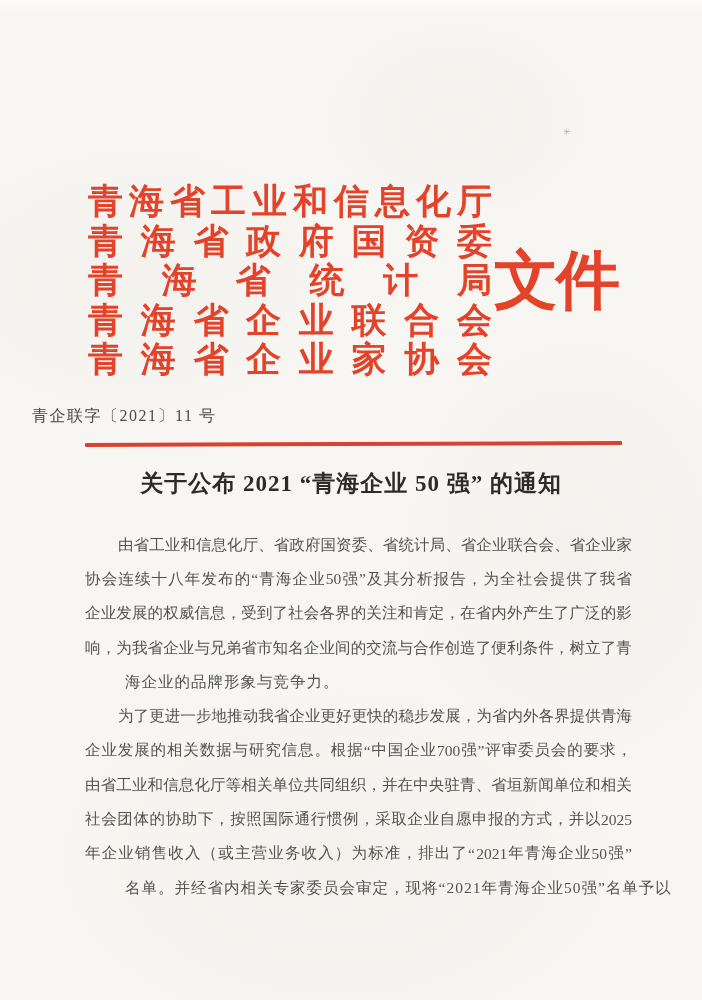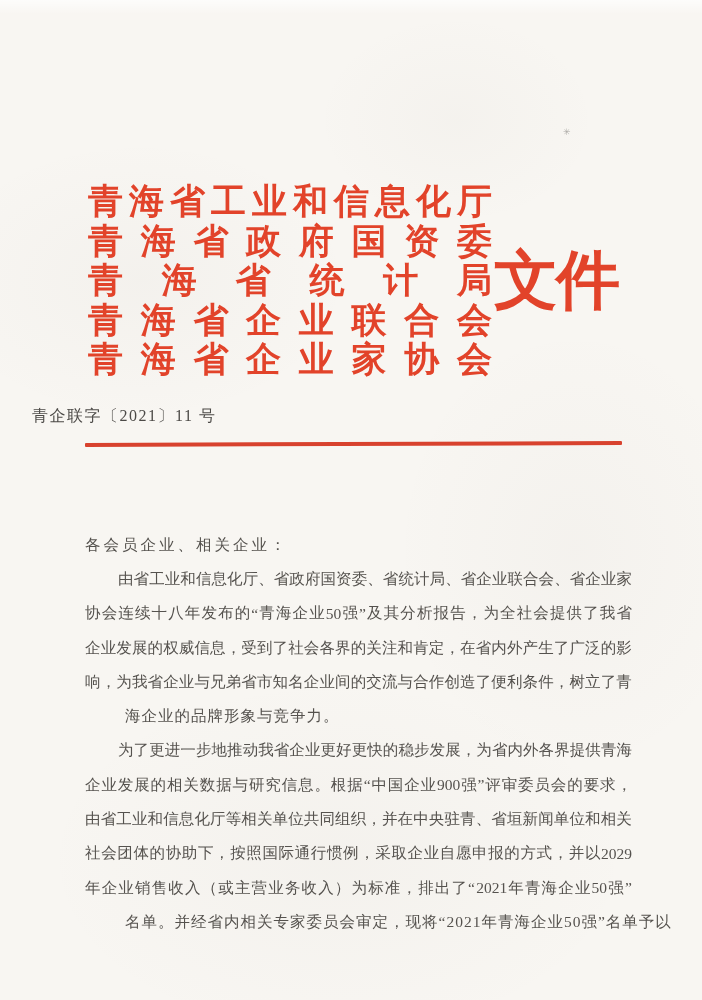--- a/index.html
+++ b/index.html
@@ -200,23 +200,23 @@
           <span>会</span>
         </div>
       </div>
     <div class="doc-type">文件</div>
   </div>
 
   <div class="doc-number">青企联字〔2021〕11 号</div>
 
   <div class="red-rule"></div>
 
+  <h1 class="title">关于公布 2021 “青海企业 50 强” 的通知</h1>
 
   <div class="body-text">
-    <div class="salutation">各会员企业、相关企业：</div>
 
     <div class="para">
 
         <div class="line">
           <span>由</span>
           <span>省</span>
           <span>工</span>
           <span>业</span>
           <span>和</span>
           <span>信</span>
@@ -419,21 +419,21 @@
           <span>信</span>
           <span>息</span>
           <span>。</span>
           <span>根</span>
           <span>据</span>
           <span>“</span>
           <span>中</span>
           <span>国</span>
           <span>企</span>
           <span>业</span>
-          <span>900</span>
+          <span>700</span>
           <span>强</span>
           <span>”</span>
           <span>评</span>
           <span>审</span>
           <span>委</span>
           <span>员</span>
           <span>会</span>
           <span>的</span>
           <span>要</span>
           <span>求</span>
@@ -504,21 +504,21 @@
           <span>自</span>
           <span>愿</span>
           <span>申</span>
           <span>报</span>
           <span>的</span>
           <span>方</span>
           <span>式</span>
           <span>，</span>
           <span>并</span>
           <span>以</span>
-          <span>2029</span>
+          <span>2025</span>
         </div>
 
         <div class="line">
           <span>年</span>
           <span>企</span>
           <span>业</span>
           <span>销</span>
           <span>售</span>
           <span>收</span>
           <span>入</span>

